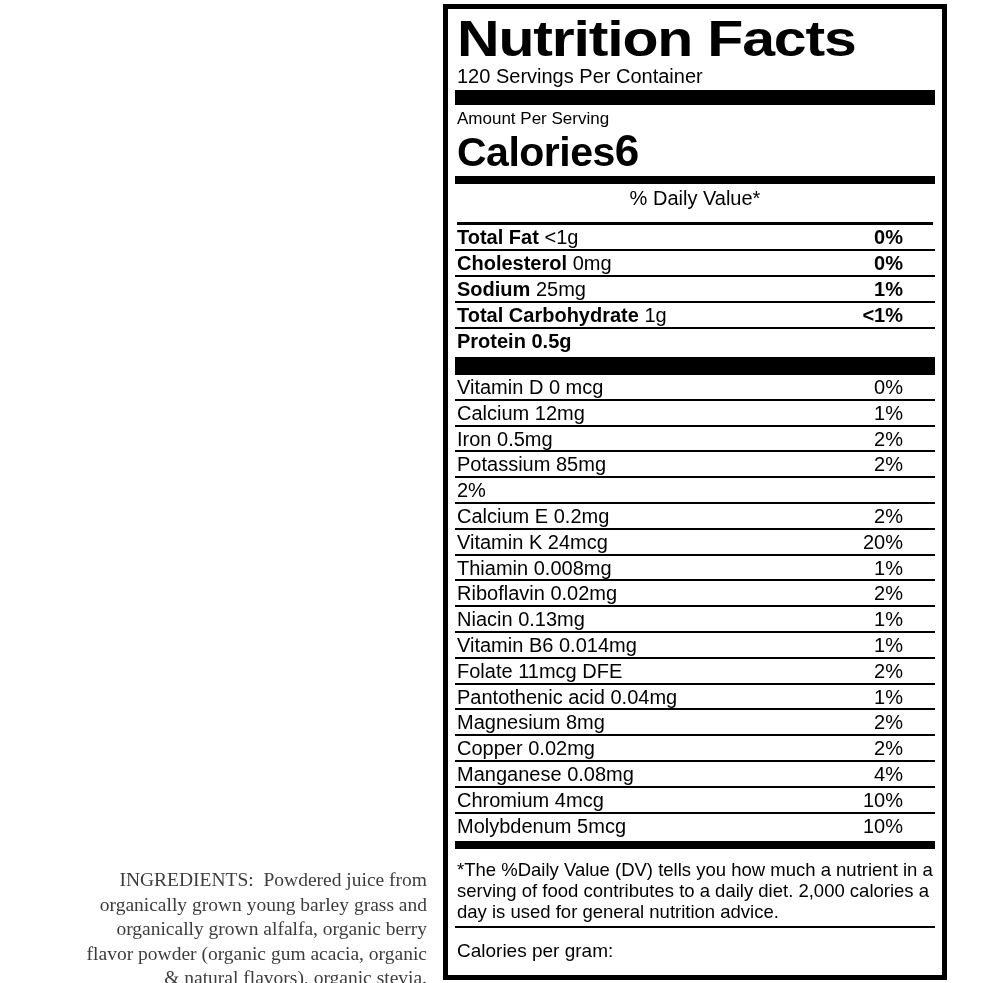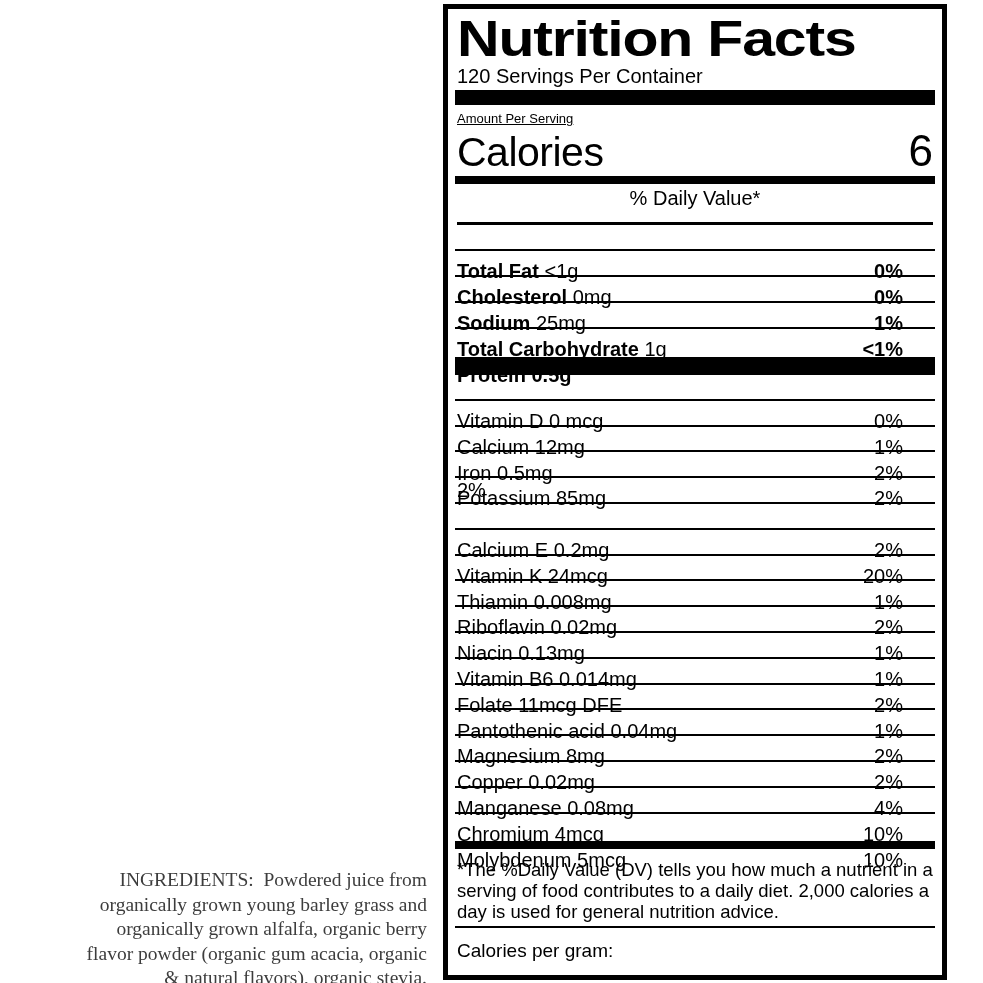--- a/index.html
+++ b/index.html
@@ -44,39 +44,39 @@
   }
   .nf-servings { font-size: 20px; line-height: 22px; }
   .nf-serving-row {
     display: flex; justify-content: space-between; align-items: baseline;
     font-weight: bold; font-size: 23px; line-height: 27px;
   }
   .bar { background: #000; margin: 3px -2px 2px; }
   .bar-thick  { height: 15px; }
   .bar-heavy  { height: 18px; margin-top: 2px; margin-bottom: 0; }
   .bar-medium { height: 8px; margin-top: 2px; margin-bottom: 0; }
-  .nf-aps { font-size: 13px; line-height: 20px; padding-top: 2px; text-decoration: underline; }
+  .nf-aps { font-size: 17px; line-height: 20px; padding-top: 2px; }
   .nf-calories-row {
-    display: flex; justify-content: space-between; align-items: baseline;
-    font-weight: normal;
+    display: flex; align-items: baseline;
+    font-weight: bold;
   }
   .nf-calories-word { font-size: 41px; line-height: 43px; letter-spacing: -0.5px; }
   .nf-calories-value { font-size: 44px; line-height: 43px; }
   .nf-dv-header {
     text-align: center; font-size: 20px; line-height: 24px;
     padding: 2px 0 12px; border-bottom: 3px solid #000;
   }
   .row {
     display: flex; justify-content: space-between; align-items: baseline;
     font-size: 20px; height: 26px; line-height: 24.5px;
     border-bottom: 2px solid #000;
     margin: 0 -2px; padding: 0 2px;
   }
   .row.micro { height: 25.8px; }
-  .row .nm { white-space: nowrap; margin-top: 34px; }
+  .row .nm { white-space: nowrap; }
   .row .amt { margin-left: 0.28em; }
   .row .dv { padding-right: 30px; white-space: nowrap; }
   .row.macro .dv { font-weight: bold; }
   .row.macro b { font-weight: bold; }
   .row.no-line { border-bottom: none; }
   .row.tight .dv { padding-right: 28px; }
   .nf-footnote {
     font-size: 18.5px; line-height: 21px;
     padding: 3px 0 4px;
     border-bottom: 2px solid #000;

